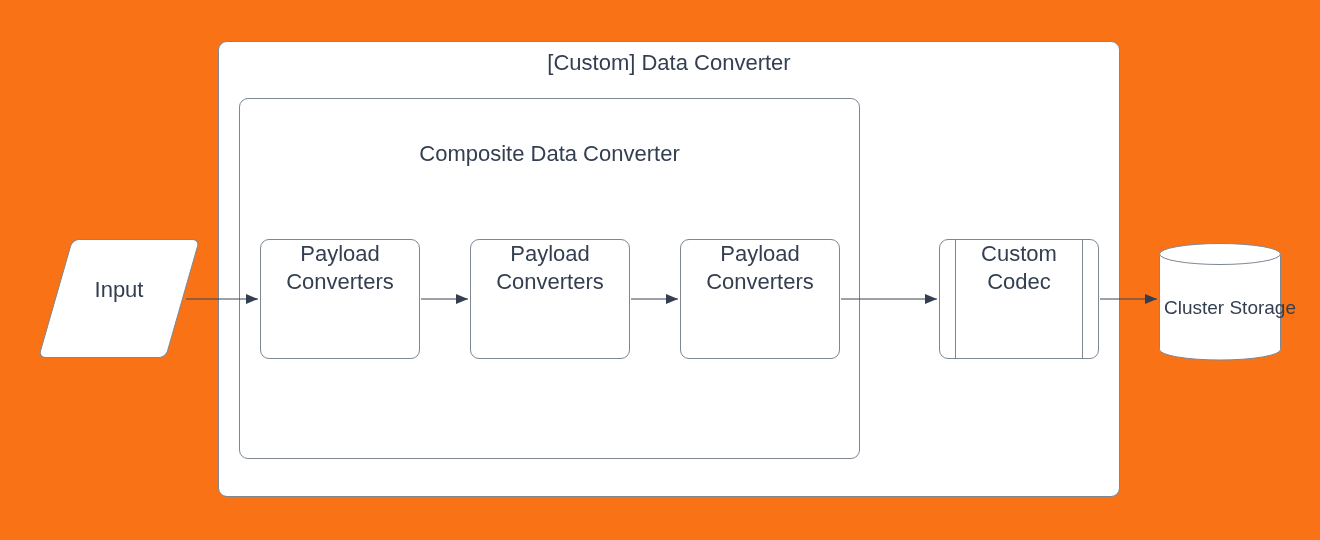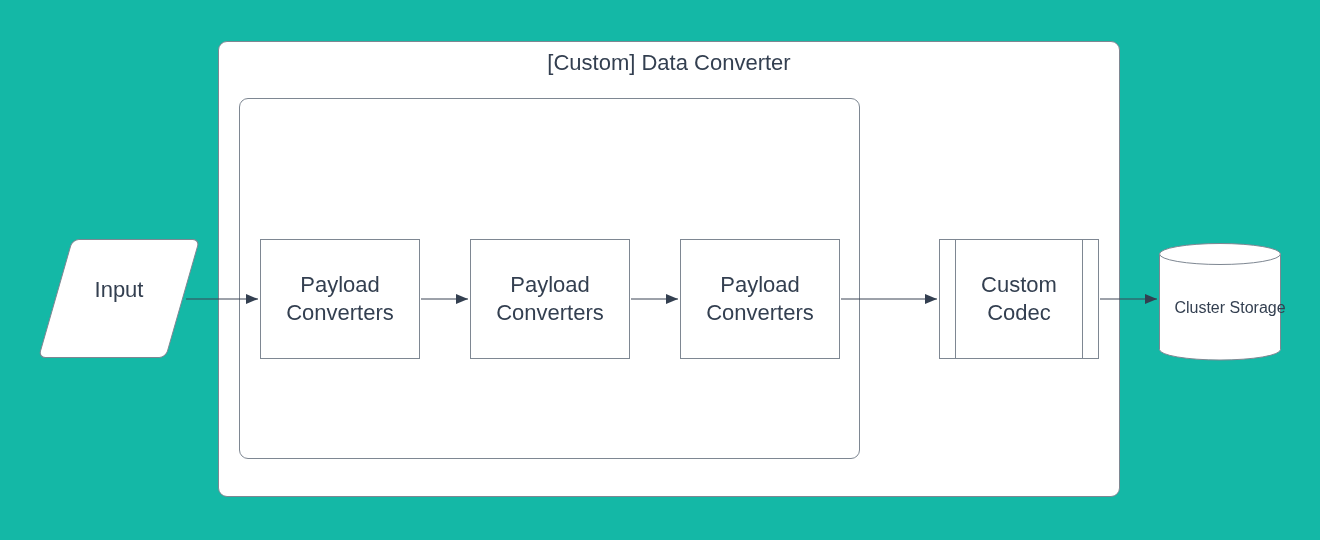--- a/index.html
+++ b/index.html
@@ -4,21 +4,21 @@
 <style>
   html, body {
     margin: 0;
     padding: 0;
     background: #ffffff;
   }
   .stage {
     position: relative;
     width: 1320px;
     height: 540px;
-    background: #14b8a6;
+    background: #f97316;
     font-family: "Liberation Sans", "DejaVu Sans", sans-serif;
     color: #333f50;
     overflow: hidden;
     text-decoration: underline;
   }
 
   
   .group-box {
     position: absolute;
     border: 1px solid #7e8792;
@@ -34,25 +34,24 @@
     color: #333f50;
     white-space: nowrap;
   }
 
   
   .node-box {
     position: absolute;
     width: 160px;
     height: 120px;
     border: 1px solid #7e8792;
-    border-radius: 0;
+    border-radius: 9px;
     background: #ffffff;
     box-sizing: border-box;
     display: flex;
-    align-items: center;
     justify-content: center;
   }
   .node-label {
     text-align: center;
     font-size: 22px;
     line-height: 28px;
     color: #333f50;
     padding: 0 14px;
   }
 
@@ -98,21 +97,21 @@
   .cylinder-label {
     position: absolute;
     left: 1159px;
     top: 249px;
     width: 142px;
     height: 118px;
     display: flex;
     align-items: center;
     justify-content: center;
     text-align: center;
-    font-size: 16px;
+    font-size: 19px;
     line-height: 28px;
     color: #333f50;
   }
 
   .edge-layer {
     position: absolute;
     left: 0;
     top: 0;
     width: 1320px;
     height: 540px;
@@ -131,20 +130,21 @@
 </style>
 </head>
 <body>
 
 <div class="stage">
 
   <div class="group-box" style="left:218px; top:41px; width:902px; height:456px;"></div>
   <div class="group-title" style="left:218px; top:50px; width:902px;">[Custom] Data Converter</div>
 
   <div class="group-box" style="left:239px; top:98px; width:621px; height:361px;"></div>
+  <div class="group-title" style="left:239px; top:141px; width:621px;">Composite Data Converter</div>
 
   <div class="parallelogram"></div>
   <div class="parallelogram-label">Input</div>
 
   <div class="node-box" style="left:260px; top:239px;">
     <div class="node-label">Payload Converters</div>
   </div>
 
   <div class="node-box" style="left:470px; top:239px;">
     <div class="node-label">Payload Converters</div>

